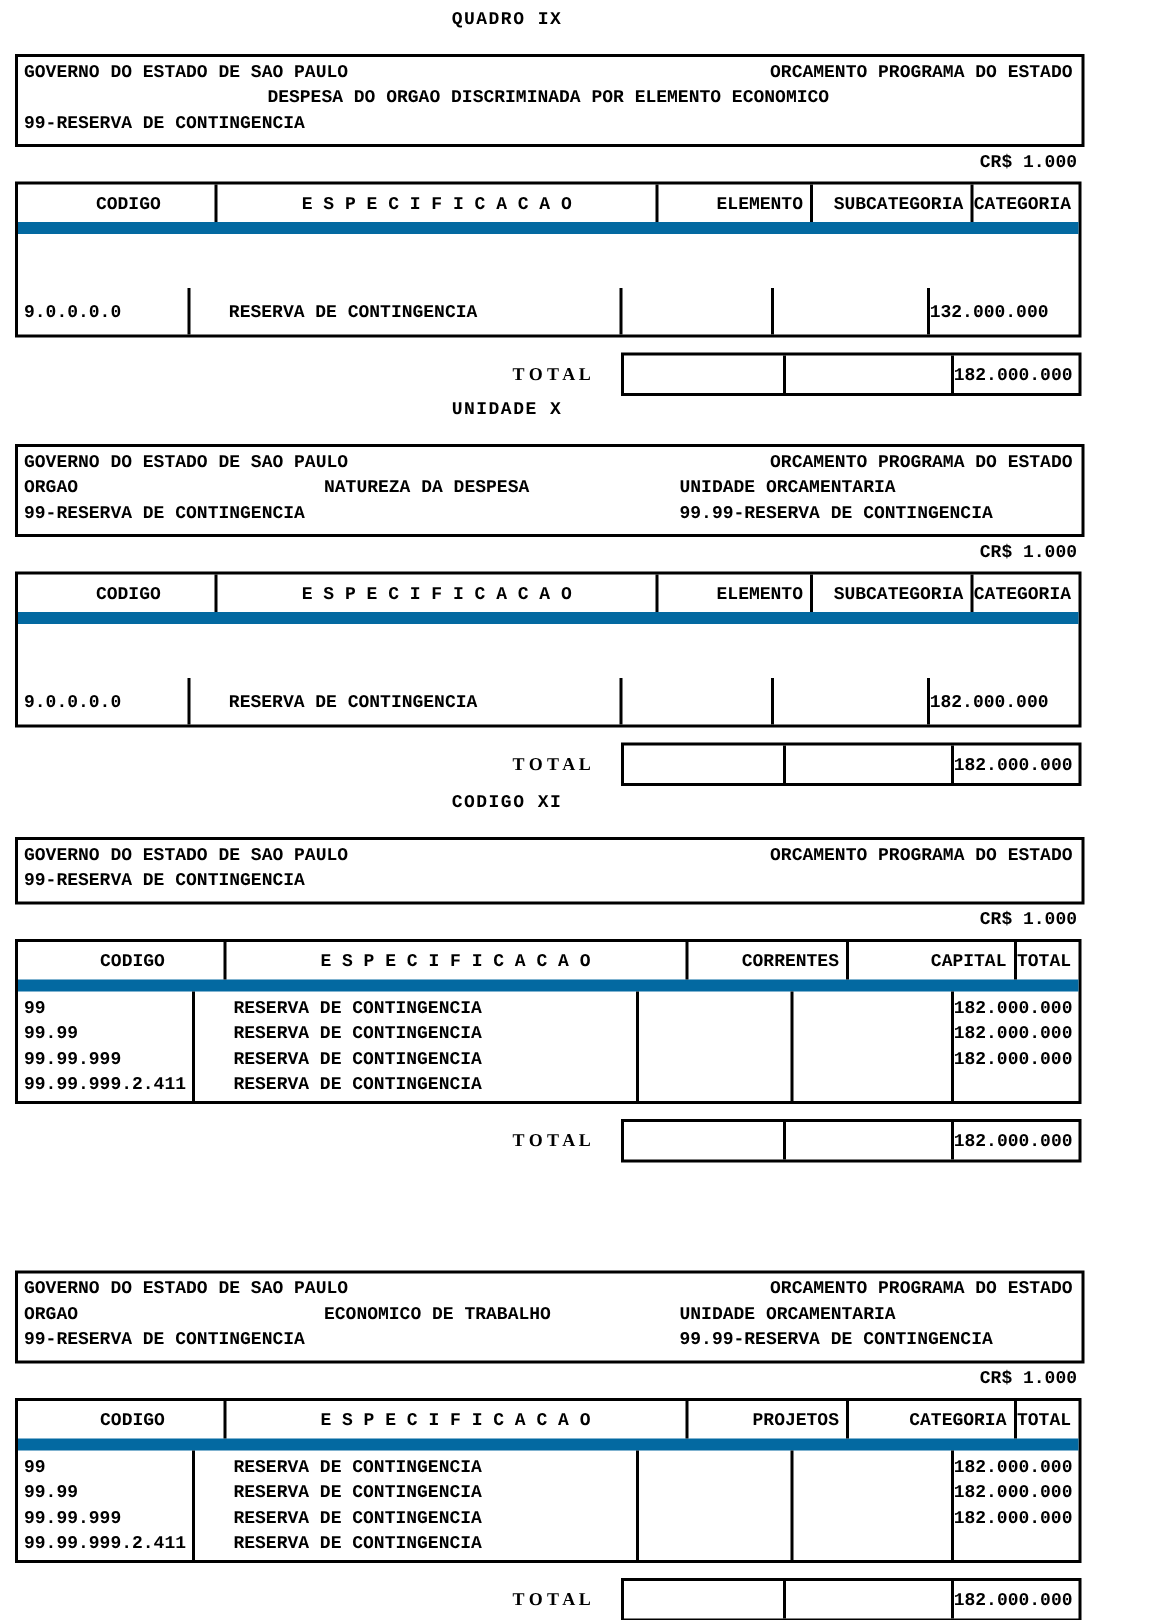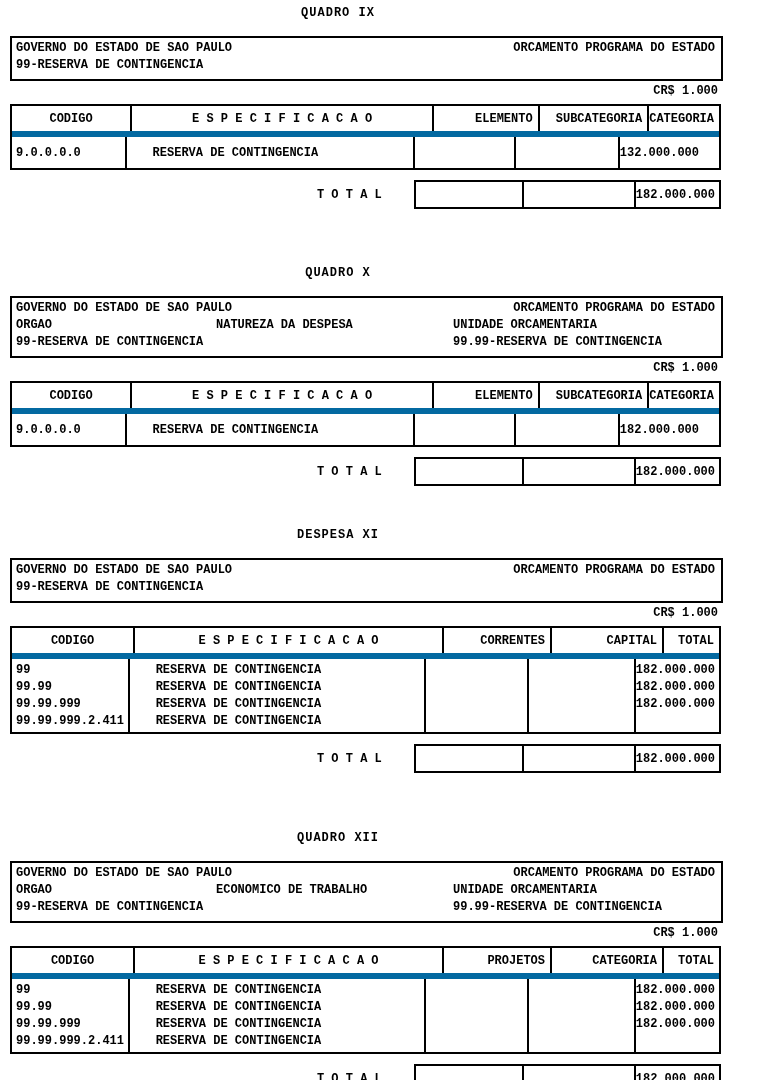--- a/index.html
+++ b/index.html
@@ -25,52 +25,53 @@
   .crnote{margin:3px 18px 0 0;text-align:right;height:14px;line-height:14px;}
 
   .maintable{margin:6px 15px 0 10px;border:2px solid #000;}
   .trow{display:flex;}
   .cell{box-sizing:border-box;}
   .c1{width:121px;}
   .c2{width:309px;border-left:2px solid #000;}
   .c3{width:108px;border-left:2px solid #000;}
   .c4{width:112px;border-left:2px solid #000;}
   .c5{flex:1;border-left:2px solid #000;}
-  .thead{height:25px;border-bottom:6px solid #0369a1;}
+  .thead{height:25px;border-bottom:8px solid #0369a1;padding-left:16px;}
   .thead .cell{display:flex;align-items:center;}
   .hc-center{justify-content:center;letter-spacing:0;}
   .hc-right{justify-content:flex-end;padding-right:5px;}
-  .tbody1{height:31px;}
+  .tbody1{height:31px;margin-top:36px;}
   .tbody1 .cell{display:flex;align-items:center;}
   .tbodyM{height:73px;}
   .tbodyM .cell{padding-top:3px;}
   .pl4{padding-left:4px;}
   .pl10{padding-left:26px;}
   .num{justify-content:flex-end;padding-right:20px;}
   .ln{height:17px;line-height:17px;white-space:nowrap;}
   .lnr{text-align:right;padding-right:4px;}
 
   .totalrow{margin:10px 15px 0 10px;display:flex;align-items:stretch;}
-  .total-label{width:432px;box-sizing:border-box;text-align:right;padding-right:32px;align-self:center;}
+  .total-label{width:432px;box-sizing:border-box;text-align:right;padding-right:20px;align-self:center;font-family:Liberation Serif, serif;}
   .totalbox{flex:1;border:2px solid #000;height:29px;box-sizing:border-box;display:flex;}
   .tc{box-sizing:border-box;display:flex;align-items:center;}
   .tc3{width:106px;}
   .tc4{width:112px;border-left:2px solid #000;}
   .tc5{flex:1;border-left:2px solid #000;justify-content:flex-end;padding-right:4px;}
 </style>
 </head>
 <body>
 
 <div class="section" id="s0">
   <div class="qtitle">QUADRO IX</div>
   <div class="hbox">
     <div class="hline hline-flex">
       <span>GOVERNO DO ESTADO DE SAO PAULO</span>
       <span>ORCAMENTO PROGRAMA DO ESTADO</span>
     </div>
+    <div class="hline subtitle-center">DESPESA DO ORGAO DISCRIMINADA POR ELEMENTO ECONOMICO</div>
     <div class="hline">
       <span>99-RESERVA DE CONTINGENCIA</span>
     </div>
   </div>
   <div class="crnote">CR$ 1.000</div>
   <div class="maintable">
     <div class="trow thead">
       <div class="cell c1 hc-center">CODIGO</div>
       <div class="cell c2 hc-center">E S P E C I F I C A C A O</div>
       <div class="cell c3 hc-right">ELEMENTO</div>
@@ -89,21 +90,21 @@
     <div class="total-label">T O T A L</div>
     <div class="totalbox">
       <div class="tc tc3"></div>
       <div class="tc tc4"></div>
       <div class="tc tc5">182.000.000</div>
     </div>
   </div>
 </div>
 
 <div class="section" id="s1">
-  <div class="qtitle">QUADRO X</div>
+  <div class="qtitle">UNIDADE X</div>
   <div class="hbox">
     <div class="hline hline-flex">
       <span>GOVERNO DO ESTADO DE SAO PAULO</span>
       <span>ORCAMENTO PROGRAMA DO ESTADO</span>
     </div>
     <div class="hline">
       <span>ORGAO</span>
       <span class="mid">NATUREZA DA DESPESA</span>
       <span class="right3">UNIDADE ORCAMENTARIA</span>
     </div>
@@ -133,21 +134,21 @@
     <div class="total-label">T O T A L</div>
     <div class="totalbox">
       <div class="tc tc3"></div>
       <div class="tc tc4"></div>
       <div class="tc tc5">182.000.000</div>
     </div>
   </div>
 </div>
 
 <div class="section" id="s2">
-  <div class="qtitle">DESPESA XI</div>
+  <div class="qtitle">CODIGO XI</div>
   <div class="hbox">
     <div class="hline hline-flex">
       <span>GOVERNO DO ESTADO DE SAO PAULO</span>
       <span>ORCAMENTO PROGRAMA DO ESTADO</span>
     </div>
     <div class="hline">
       <span>99-RESERVA DE CONTINGENCIA</span>
     </div>
   </div>
   <div class="crnote">CR$ 1.000</div>
@@ -186,21 +187,20 @@
     <div class="total-label">T O T A L</div>
     <div class="totalbox">
       <div class="tc tc3"></div>
       <div class="tc tc4"></div>
       <div class="tc tc5">182.000.000</div>
     </div>
   </div>
 </div>
 
 <div class="section" id="s3">
-  <div class="qtitle">QUADRO XII</div>
   <div class="hbox">
     <div class="hline hline-flex">
       <span>GOVERNO DO ESTADO DE SAO PAULO</span>
       <span>ORCAMENTO PROGRAMA DO ESTADO</span>
     </div>
     <div class="hline">
       <span>ORGAO</span>
       <span class="mid">ECONOMICO DE TRABALHO</span>
       <span class="right3">UNIDADE ORCAMENTARIA</span>
     </div>

